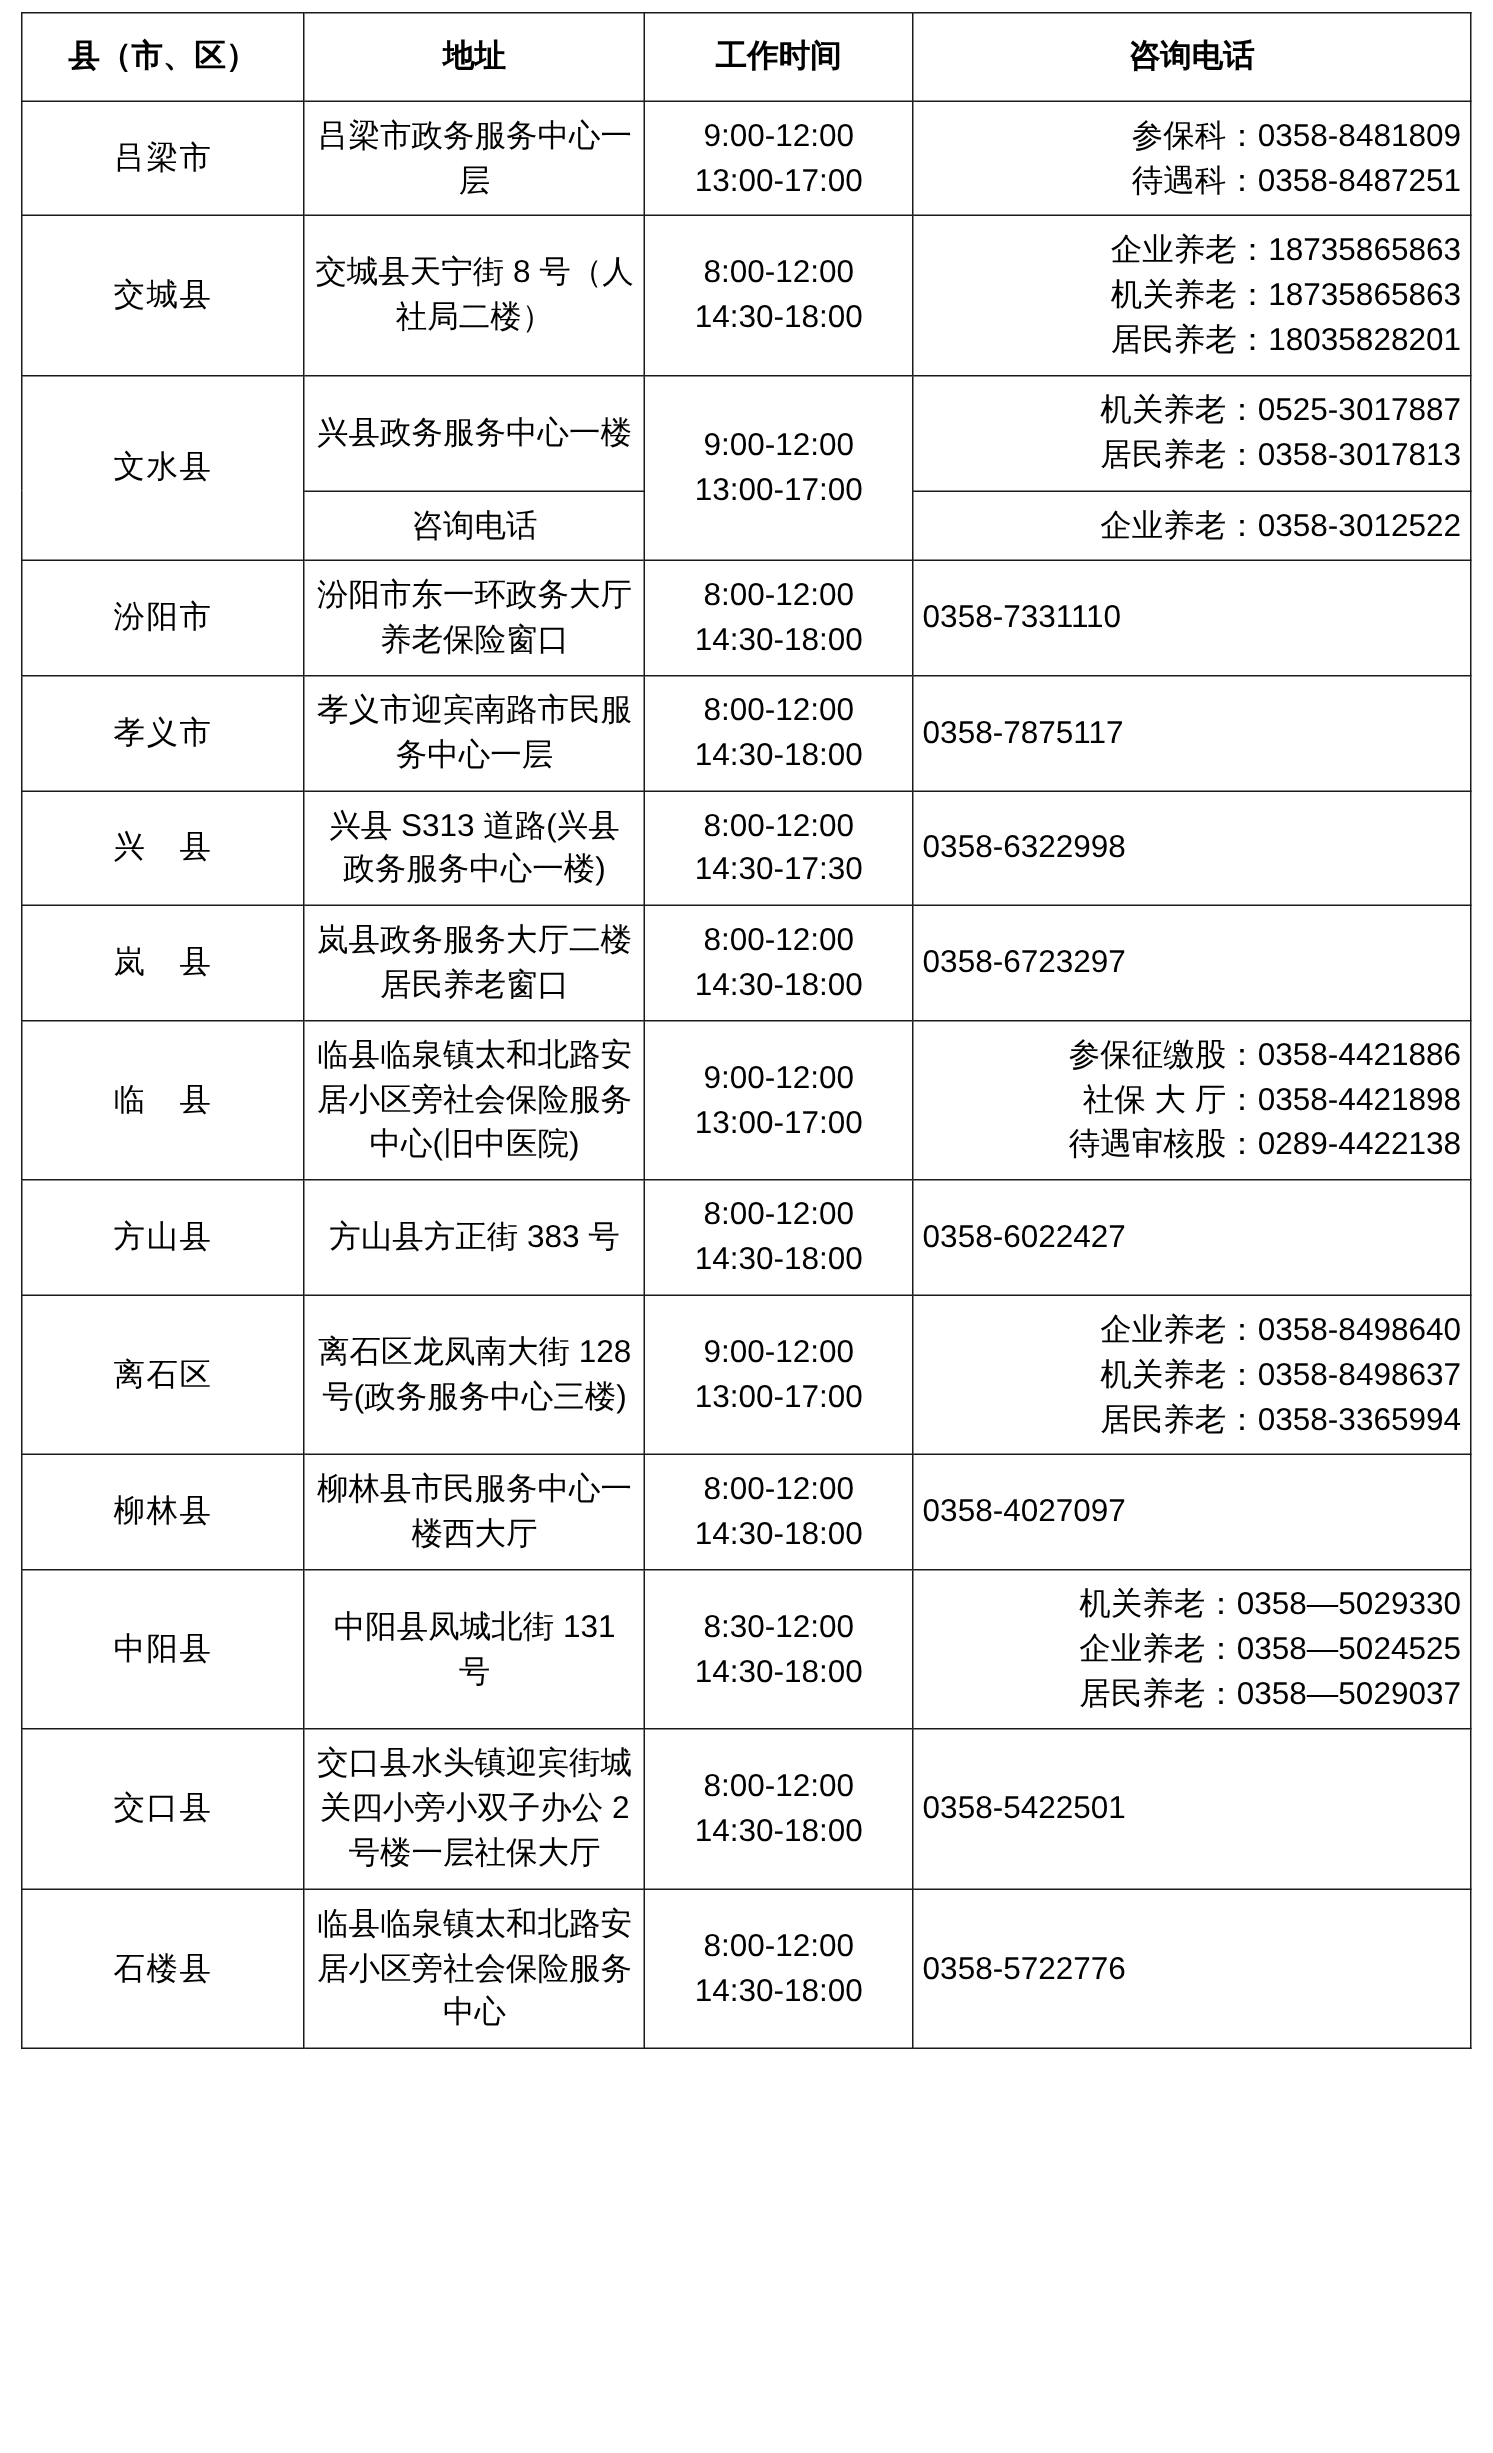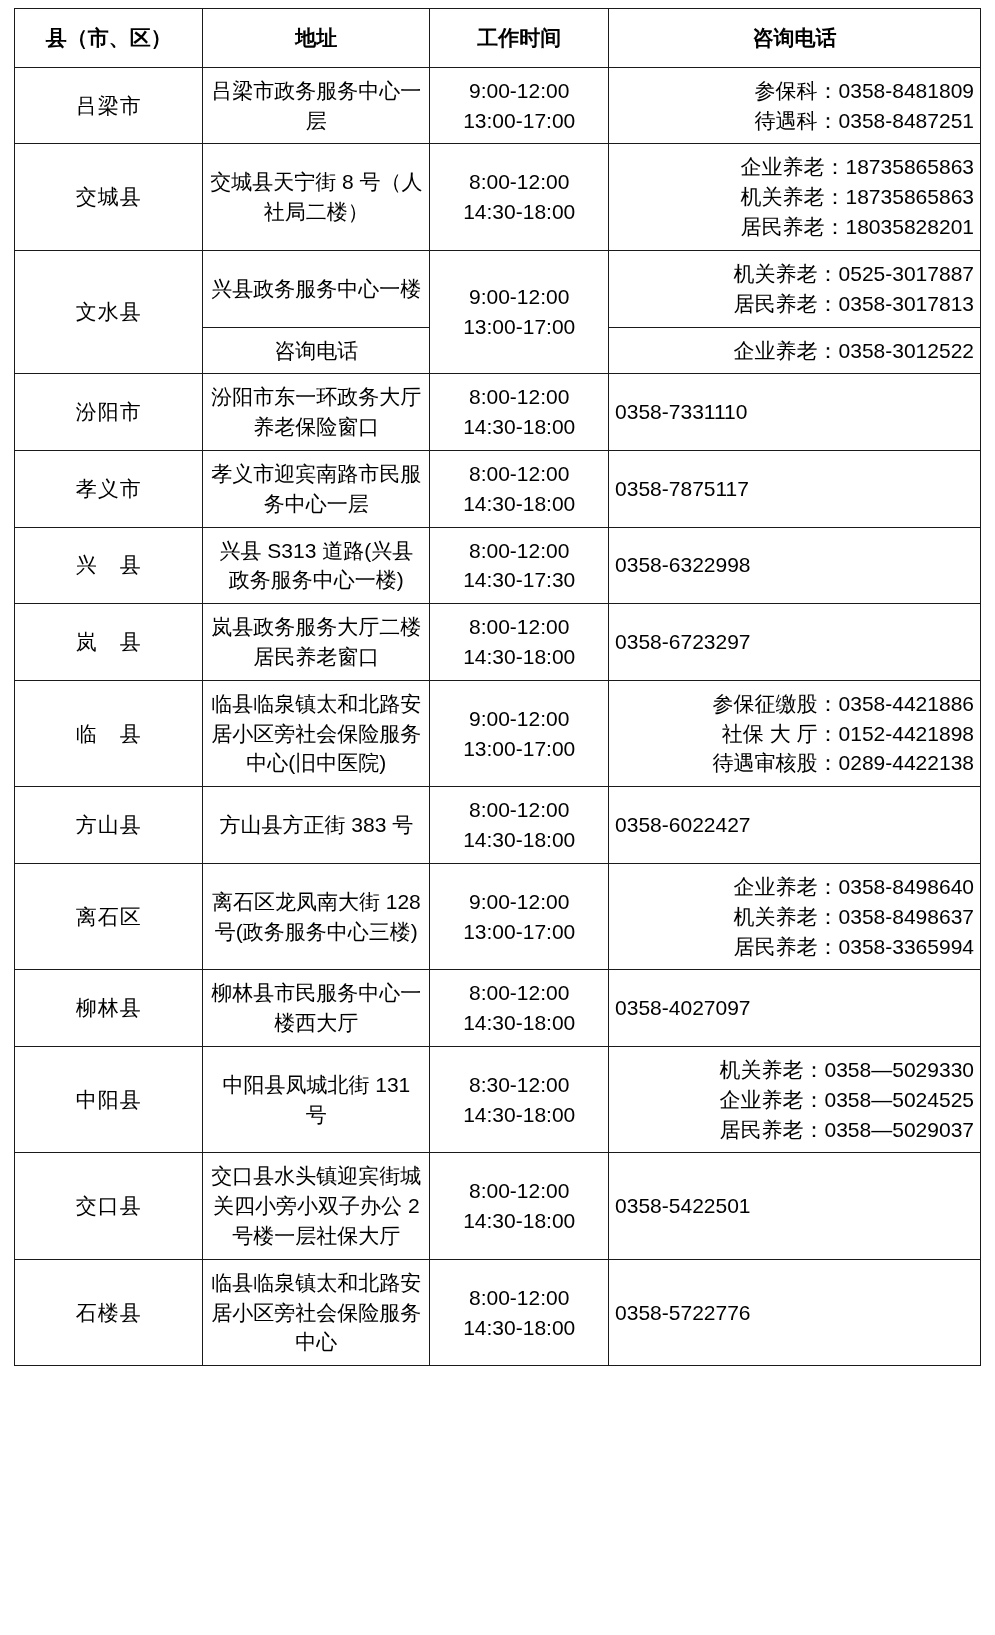--- a/index.html
+++ b/index.html
@@ -176,21 +176,21 @@
             </span>
           </td>
         </tr>
         <tr>
           <td class="county-cell">临　县</td>
           <td class="address-cell">临县临泉镇太和北路安居小区旁社会保险服务中心(旧中医院)</td>
           <td class="hours-cell"><span class="hours-line">9:00-12:00</span><span class="hours-line">13:00-17:00</span></td>
           <td class="phone-cell">
             <span class="phone-list">
               <span class="phone-line labeled">参保征缴股：0358-4421886</span>
-              <span class="phone-line labeled">社保 大 厅：0152-4421898</span>
+              <span class="phone-line labeled">社保 大 厅：0358-4421898</span>
               <span class="phone-line labeled">待遇审核股：0289-4422138</span>
             </span>
           </td>
         </tr>
         <tr>
           <td class="county-cell">方山县</td>
           <td class="address-cell">方山县方正街 383 号</td>
           <td class="hours-cell"><span class="hours-line">8:00-12:00</span><span class="hours-line">14:30-18:00</span></td>
           <td class="phone-cell">
             <span class="phone-list">

